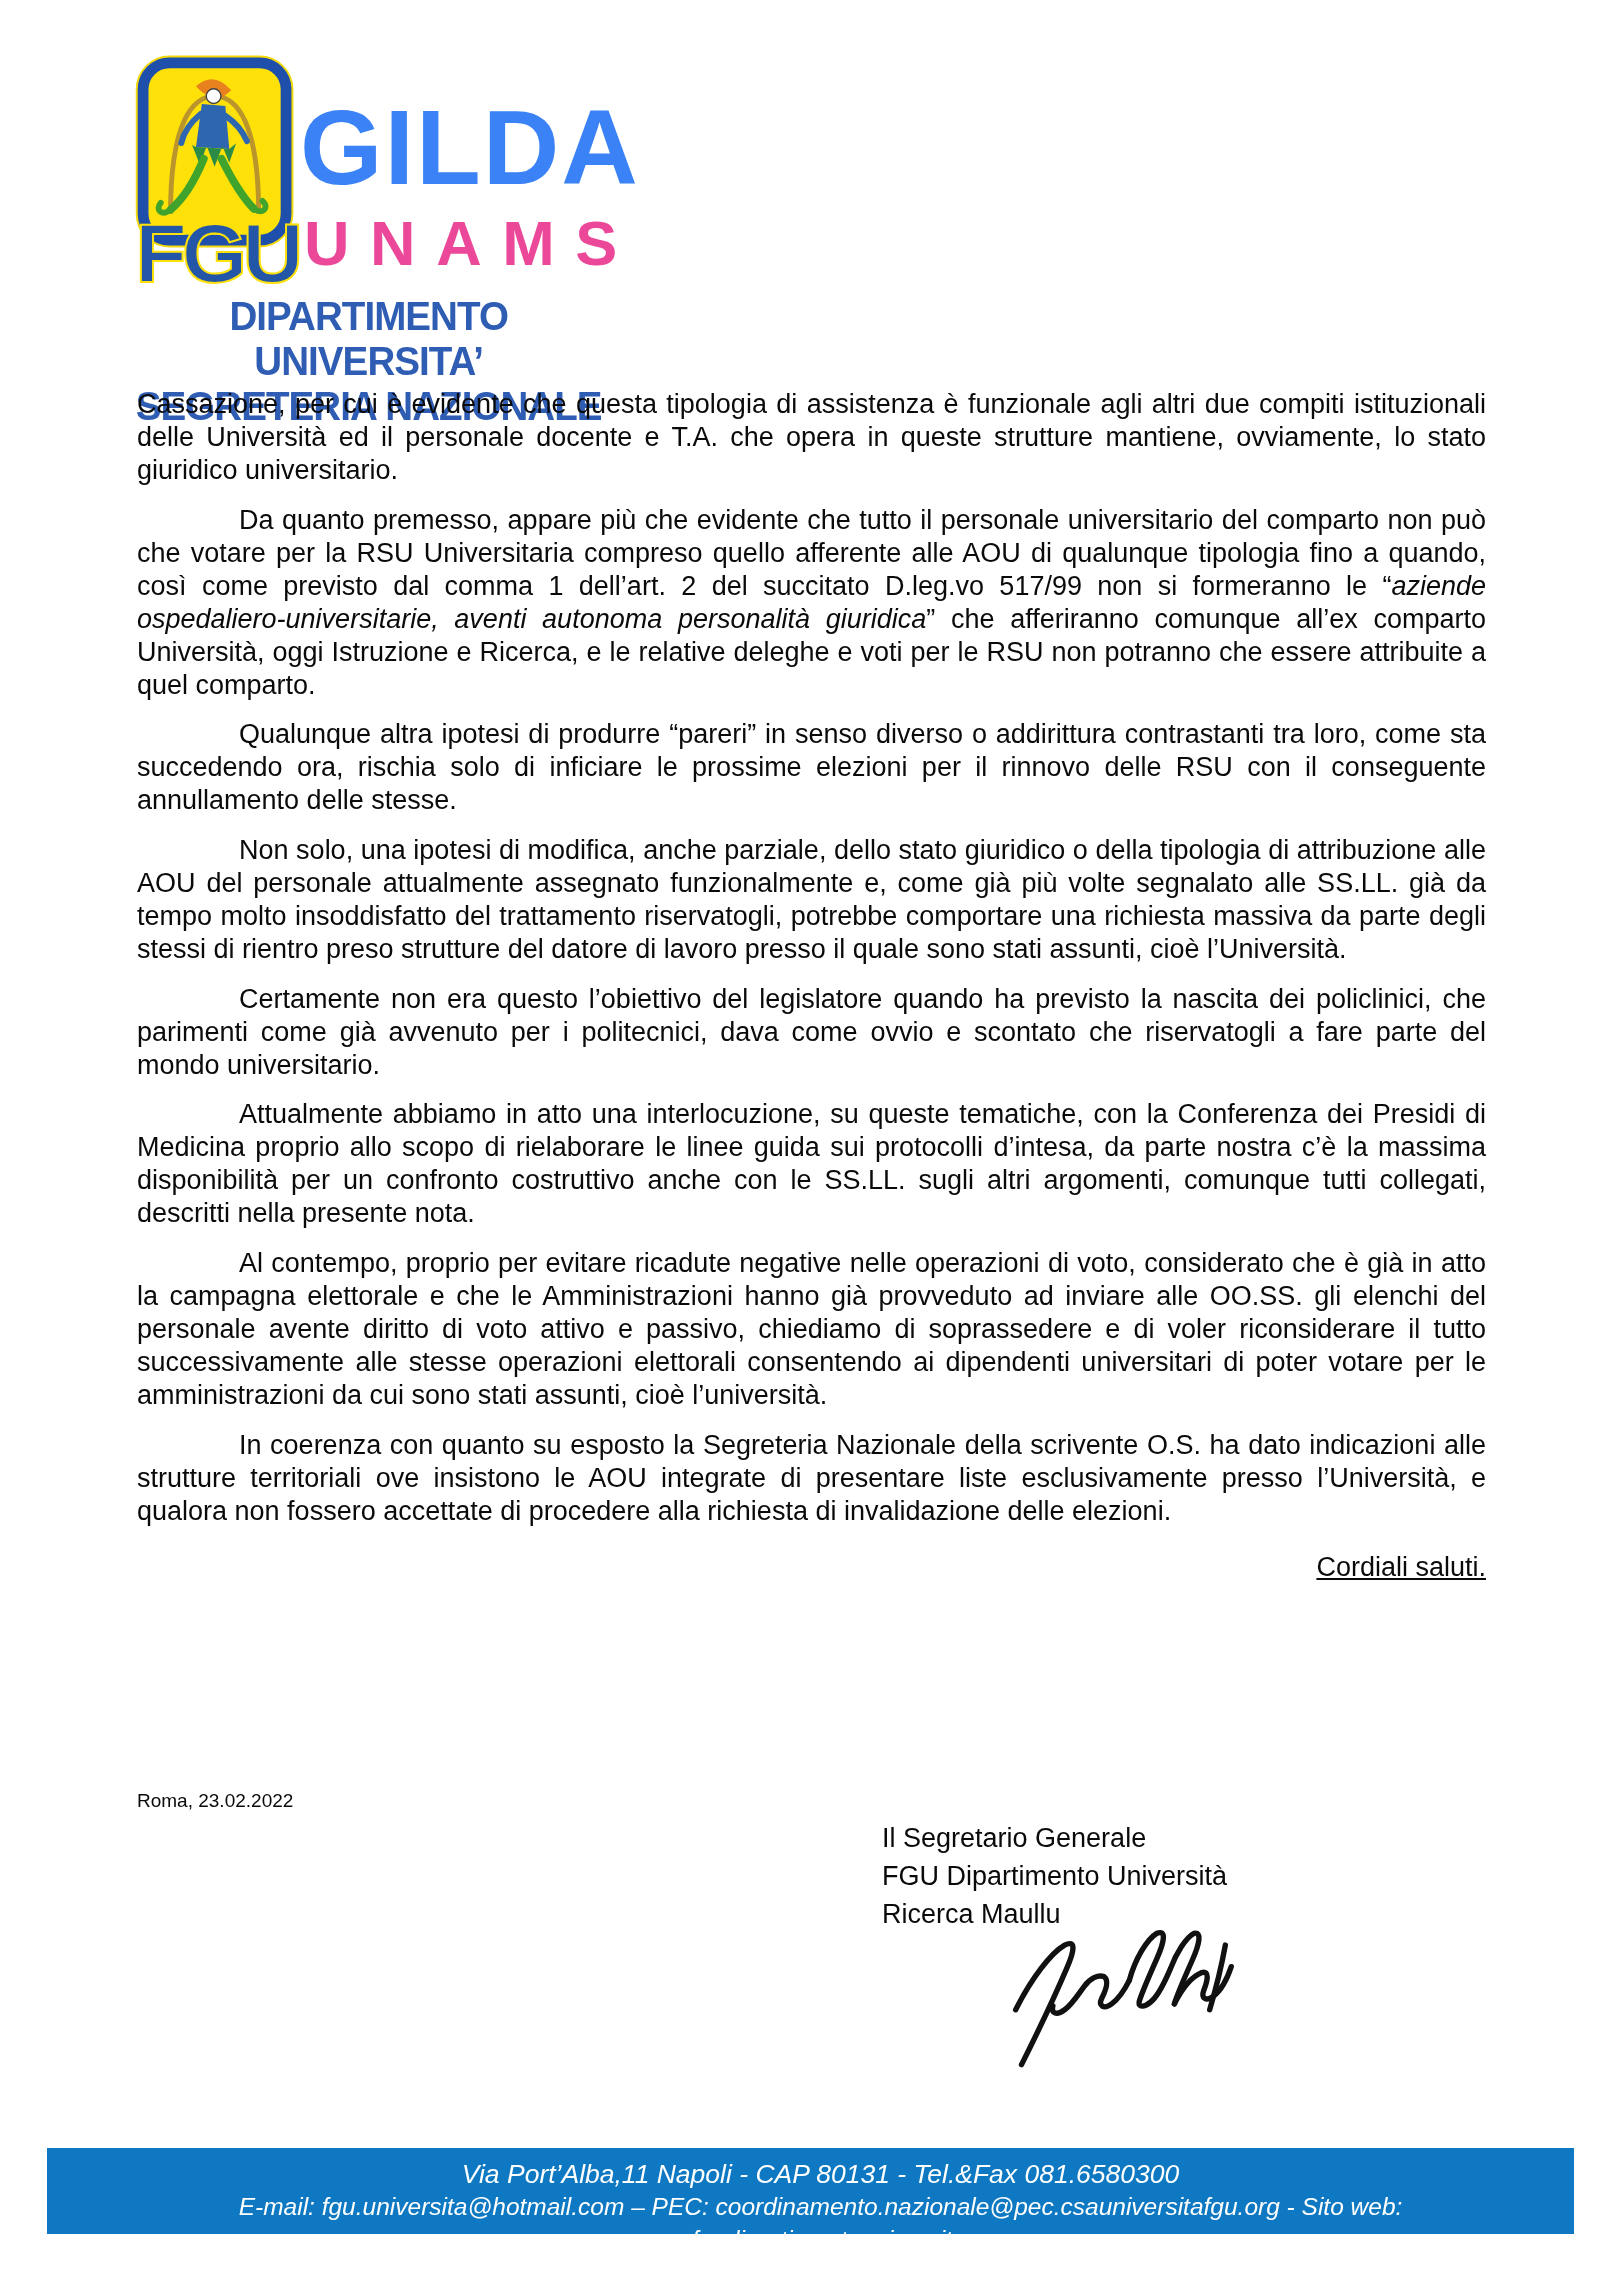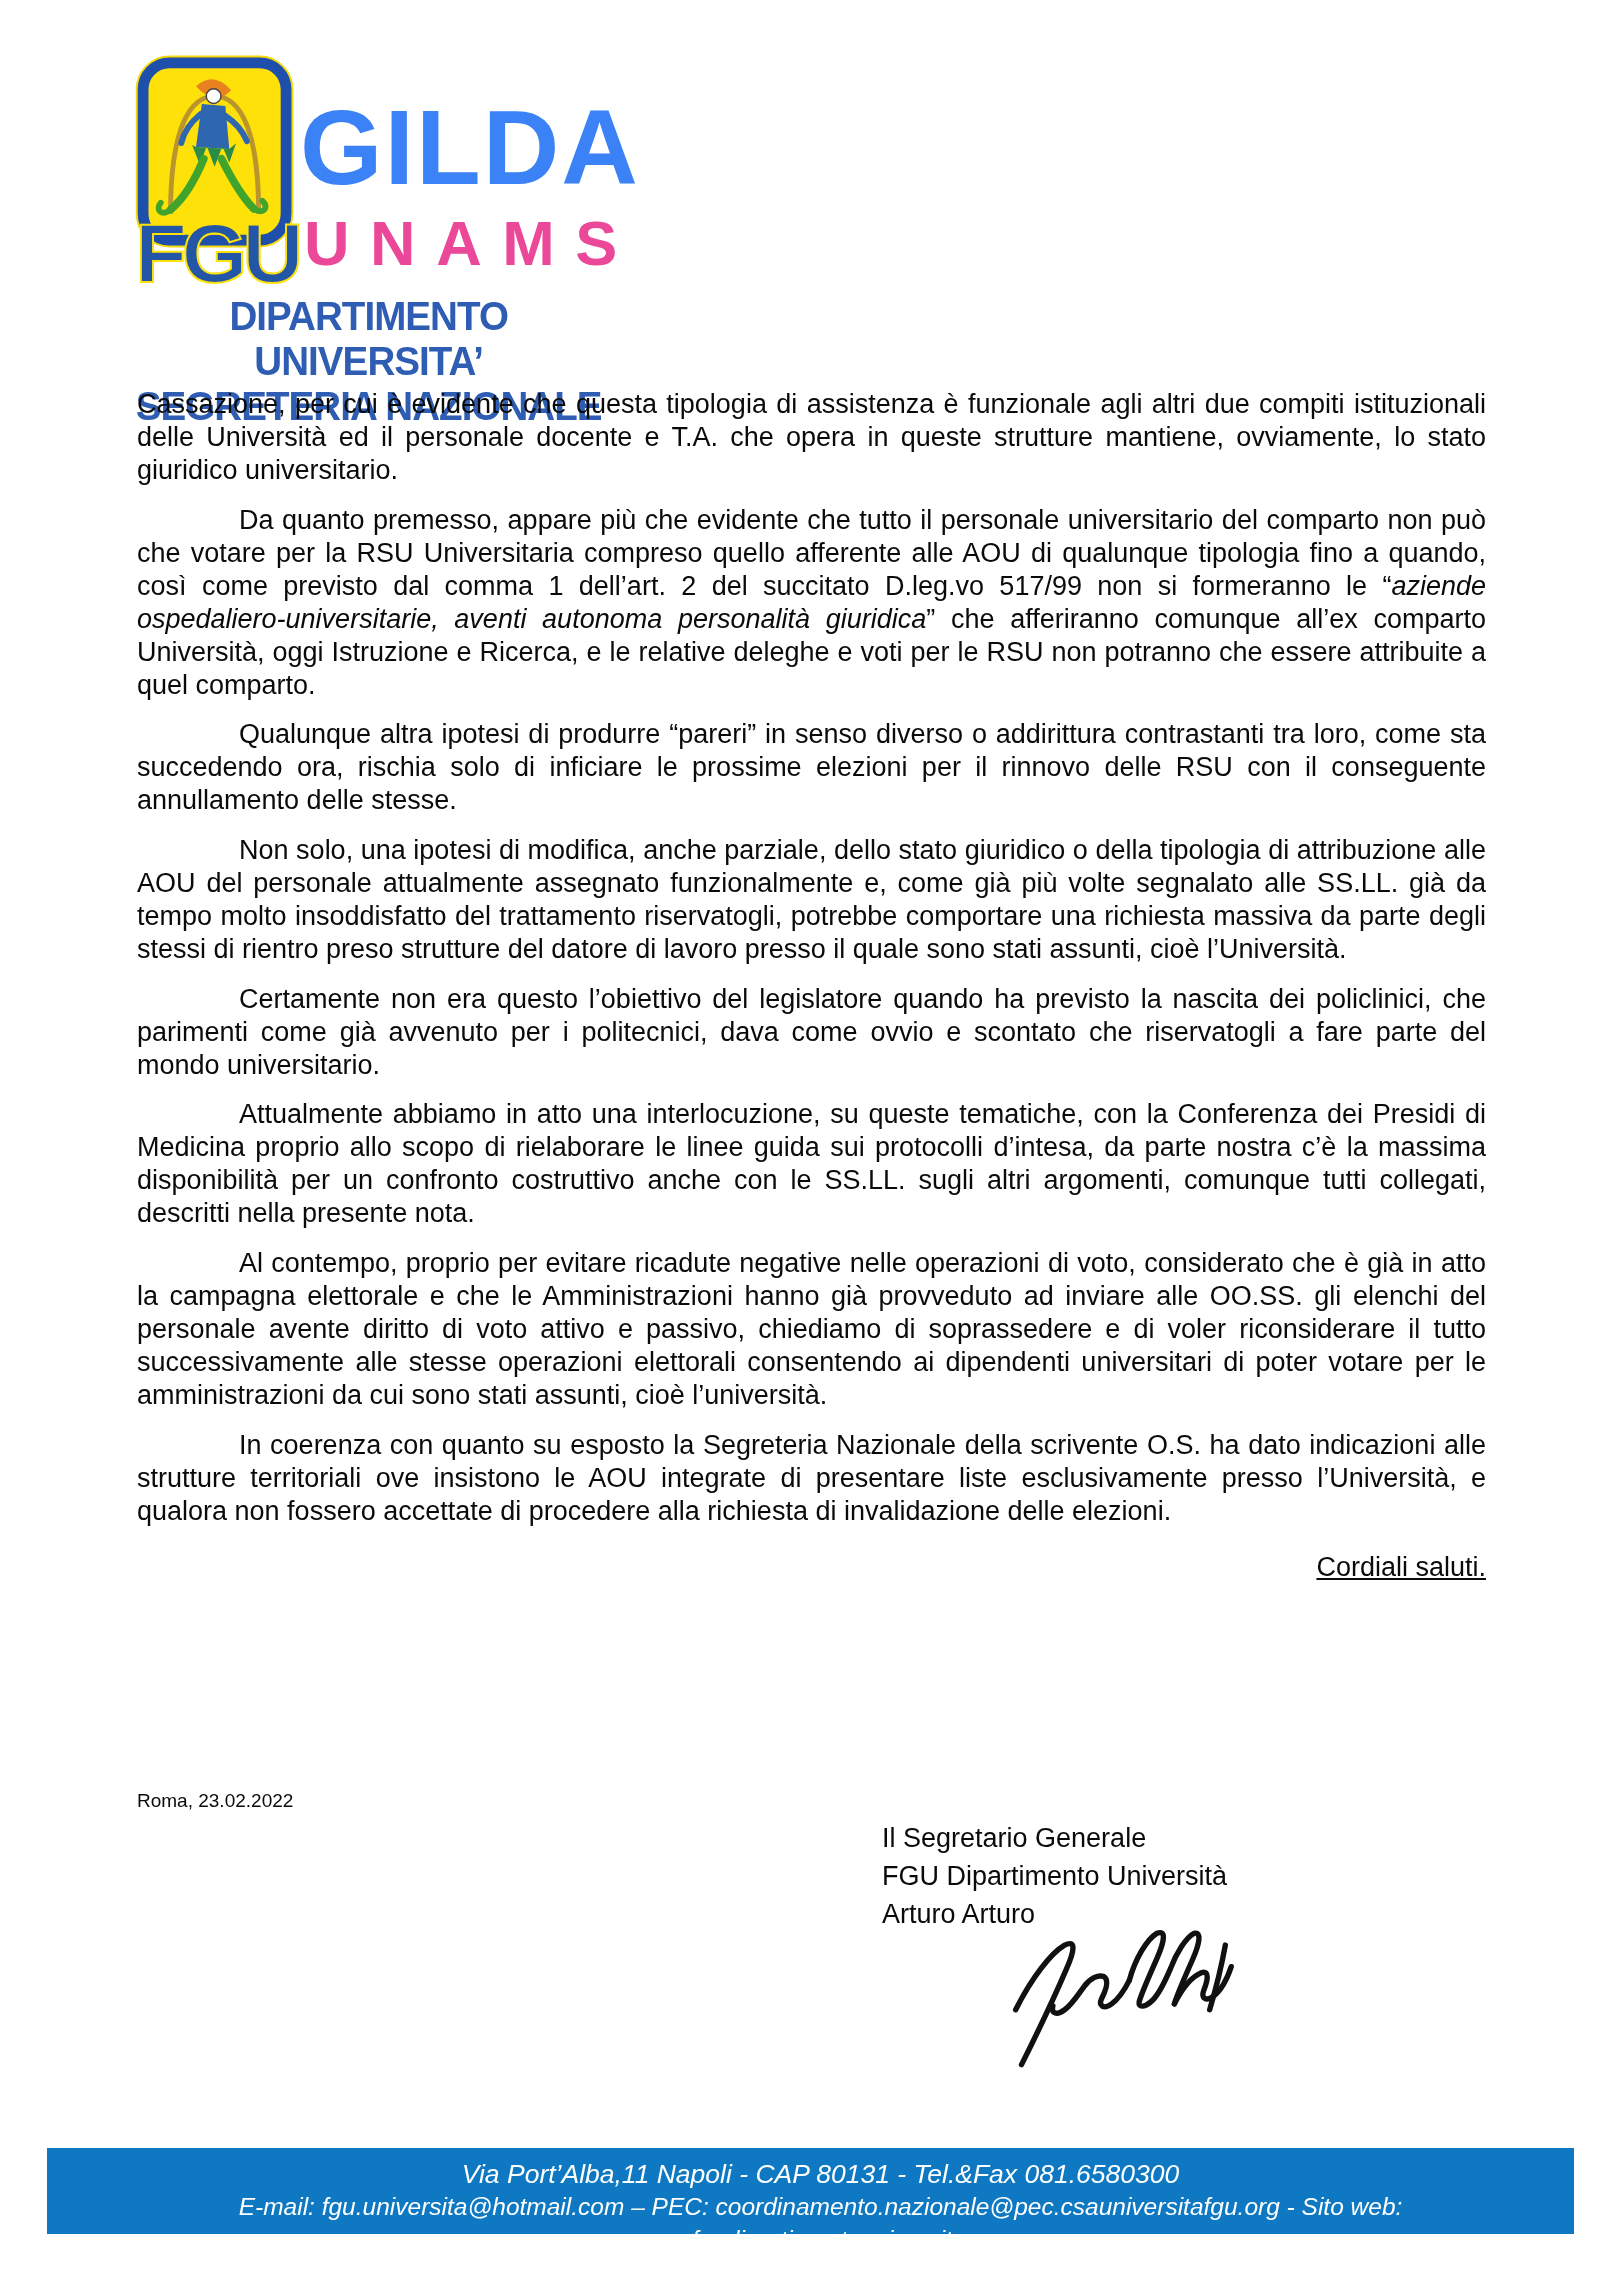--- a/index.html
+++ b/index.html
@@ -112,21 +112,21 @@
         <p class="para"><span>In coerenza con quanto su esposto la Segreteria Nazionale della scrivente O.S.  ha dato indicazioni alle strutture territoriali ove insistono le AOU integrate di presentare liste esclusivamente presso l’Università, e qualora non fossero accettate di procedere alla richiesta di invalidazione delle elezioni.</span></p>
       </div>
     <p class="closing">Cordiali saluti.</p>
   </main>
 
   <div class="dateline">Roma, 23.02.2022</div>
 
   <div class="sigblock">
     <div>Il Segretario Generale</div>
     <div>FGU Dipartimento Università</div>
-    <div>Arturo Arturo</div>
+    <div>Ricerca Maullu</div>
   </div>
 
   <svg class="signature-svg" viewBox="0 0 250 170" xmlns="http://www.w3.org/2000/svg">
     <g fill="none" stroke="#111" stroke-width="5.5" stroke-linecap="round" stroke-linejoin="round">
       <path d="M 18 96 C 34 64 54 38 68 30 C 80 24 78 36 70 54 C 58 82 40 120 24 152"></path>
       <path d="M 56 92 C 54 100 60 102 68 96 C 76 90 82 80 88 72 C 94 64 102 60 108 62 C 114 66 110 76 106 84 C 102 92 108 96 116 90 C 124 84 130 74 134 66"></path>
       <path d="M 134 66 C 140 44 152 24 162 18 C 172 14 170 26 162 44 C 154 62 146 80 144 88 C 143 94 150 94 158 86 C 164 80 170 68 176 54 C 182 38 192 22 200 18 C 208 16 206 28 198 46 C 190 64 182 82 180 90"></path>
       <path d="M 180 90 C 188 74 198 62 208 58 C 216 56 214 66 210 76 C 207 84 212 88 220 82 C 228 76 234 64 238 52"></path>
       <path d="M 232 30 C 228 52 222 76 216 96"></path>
     </g>

